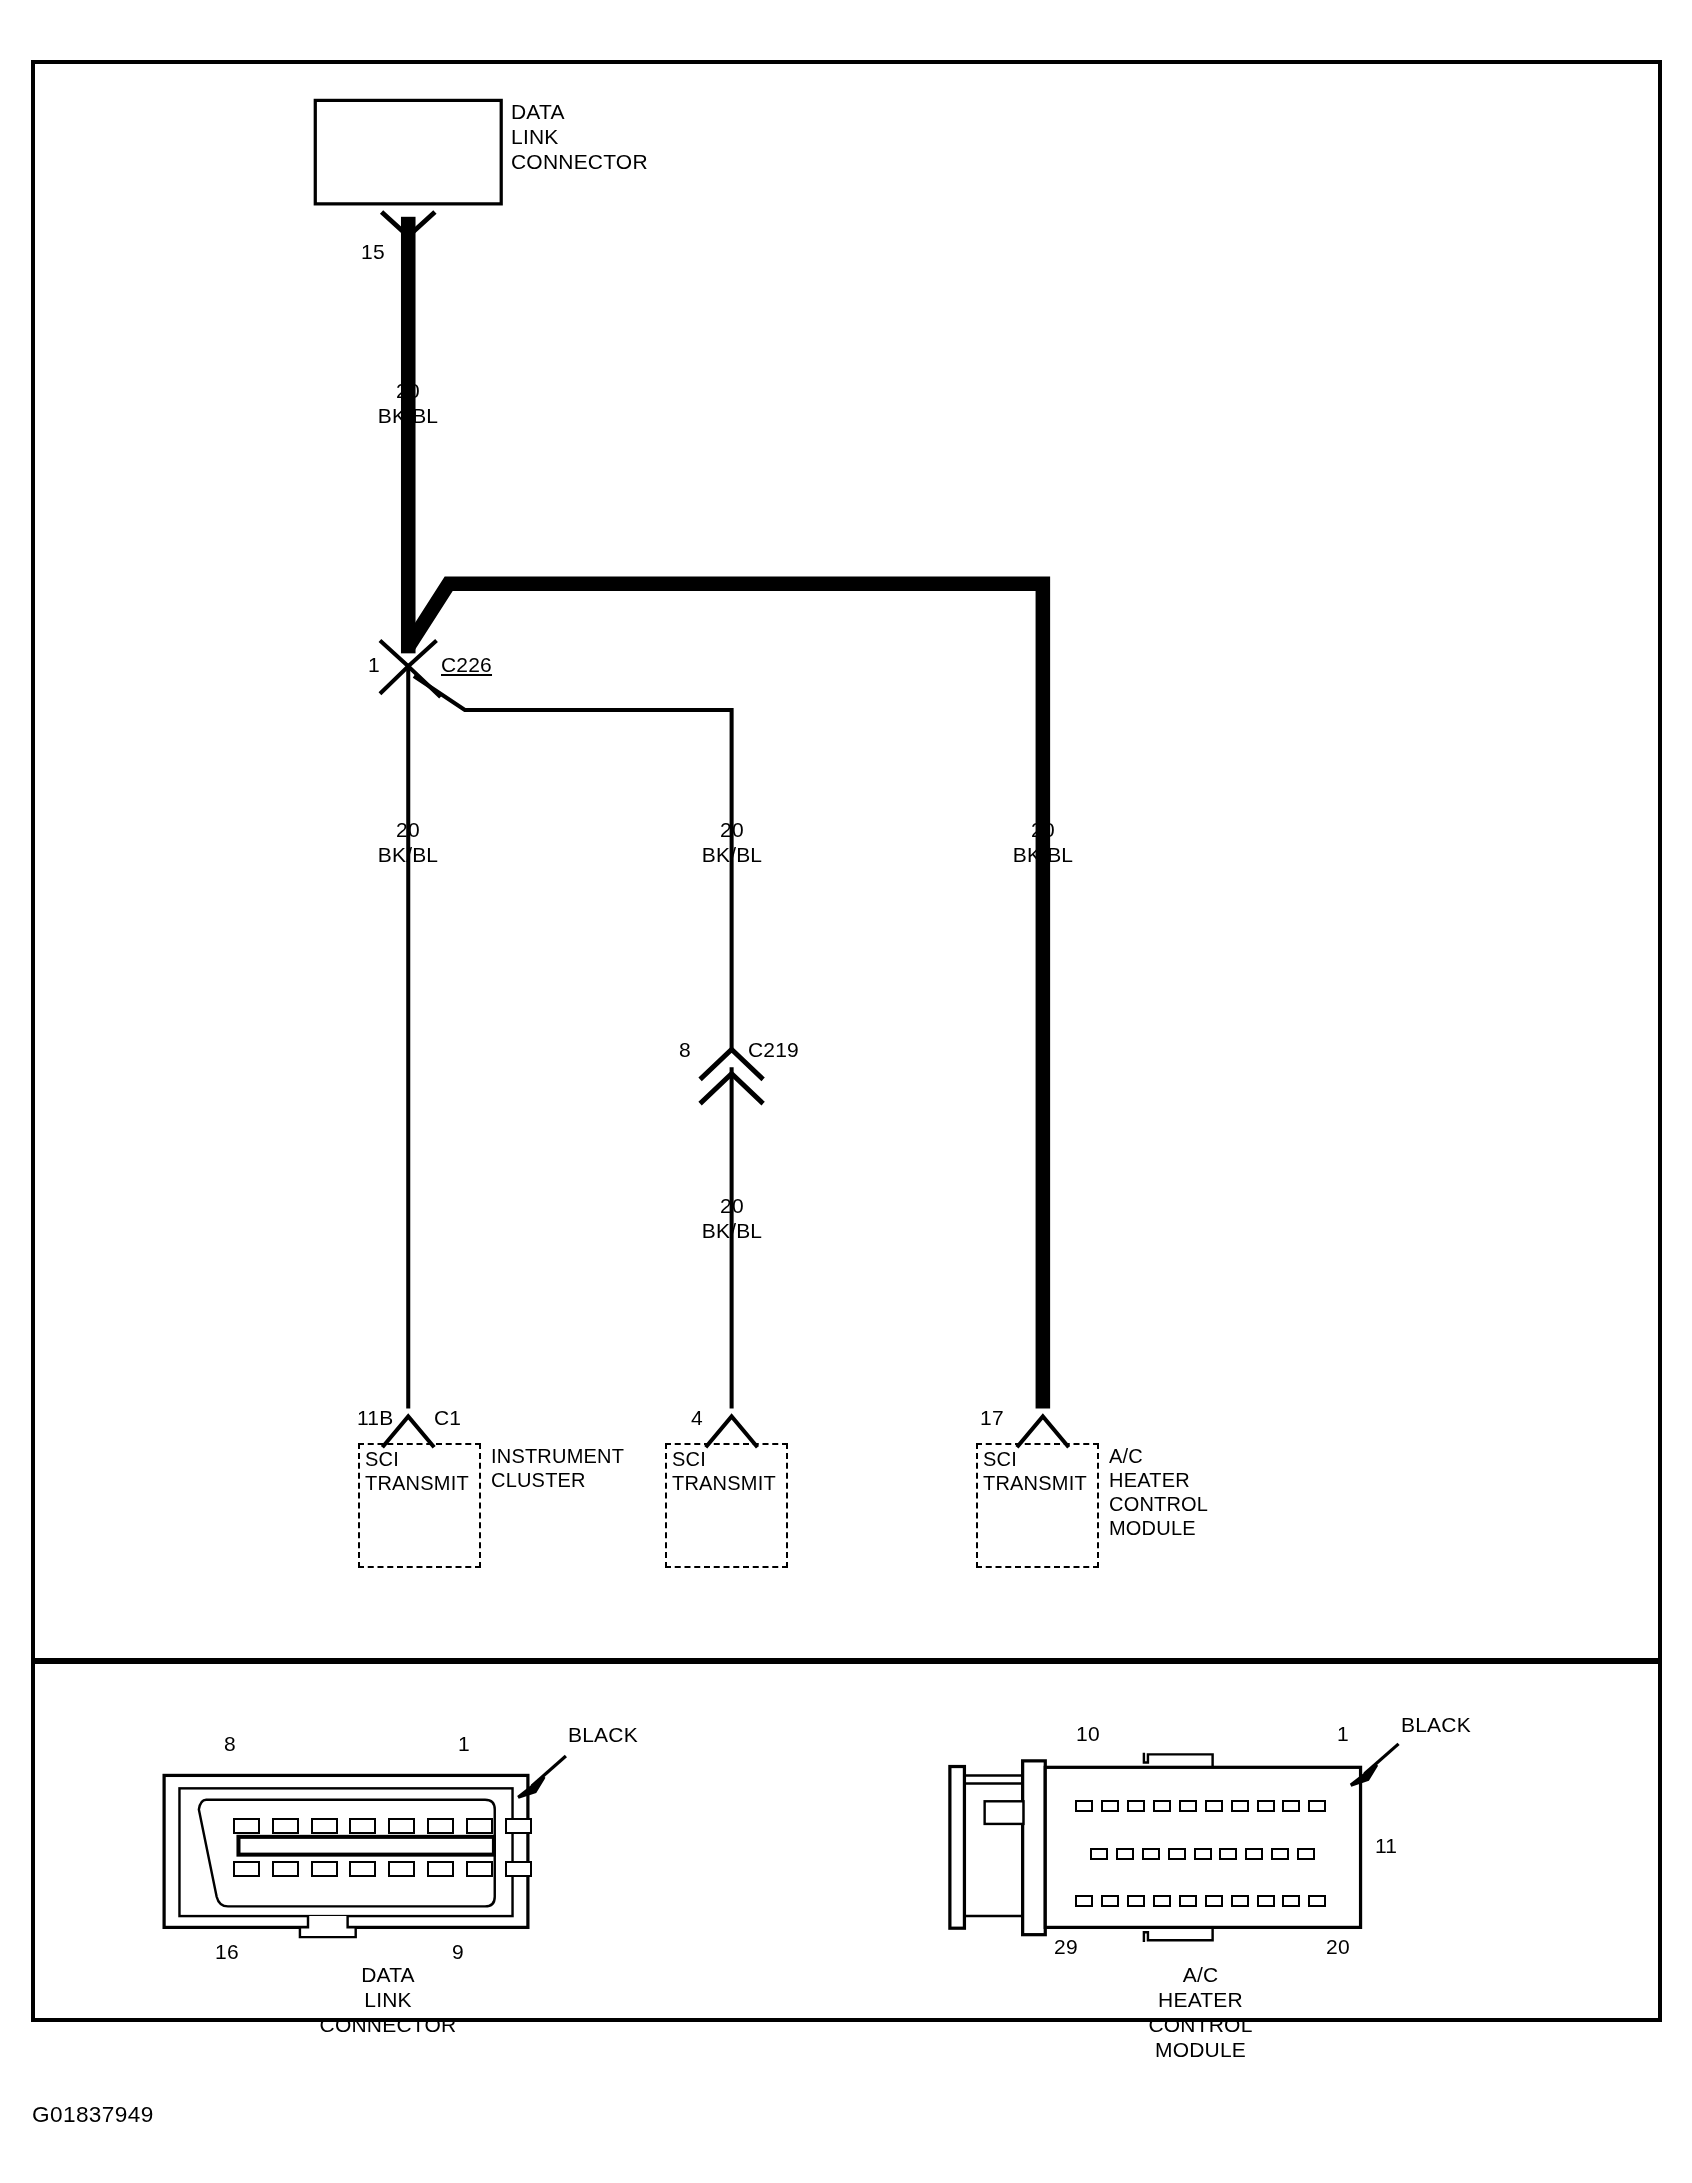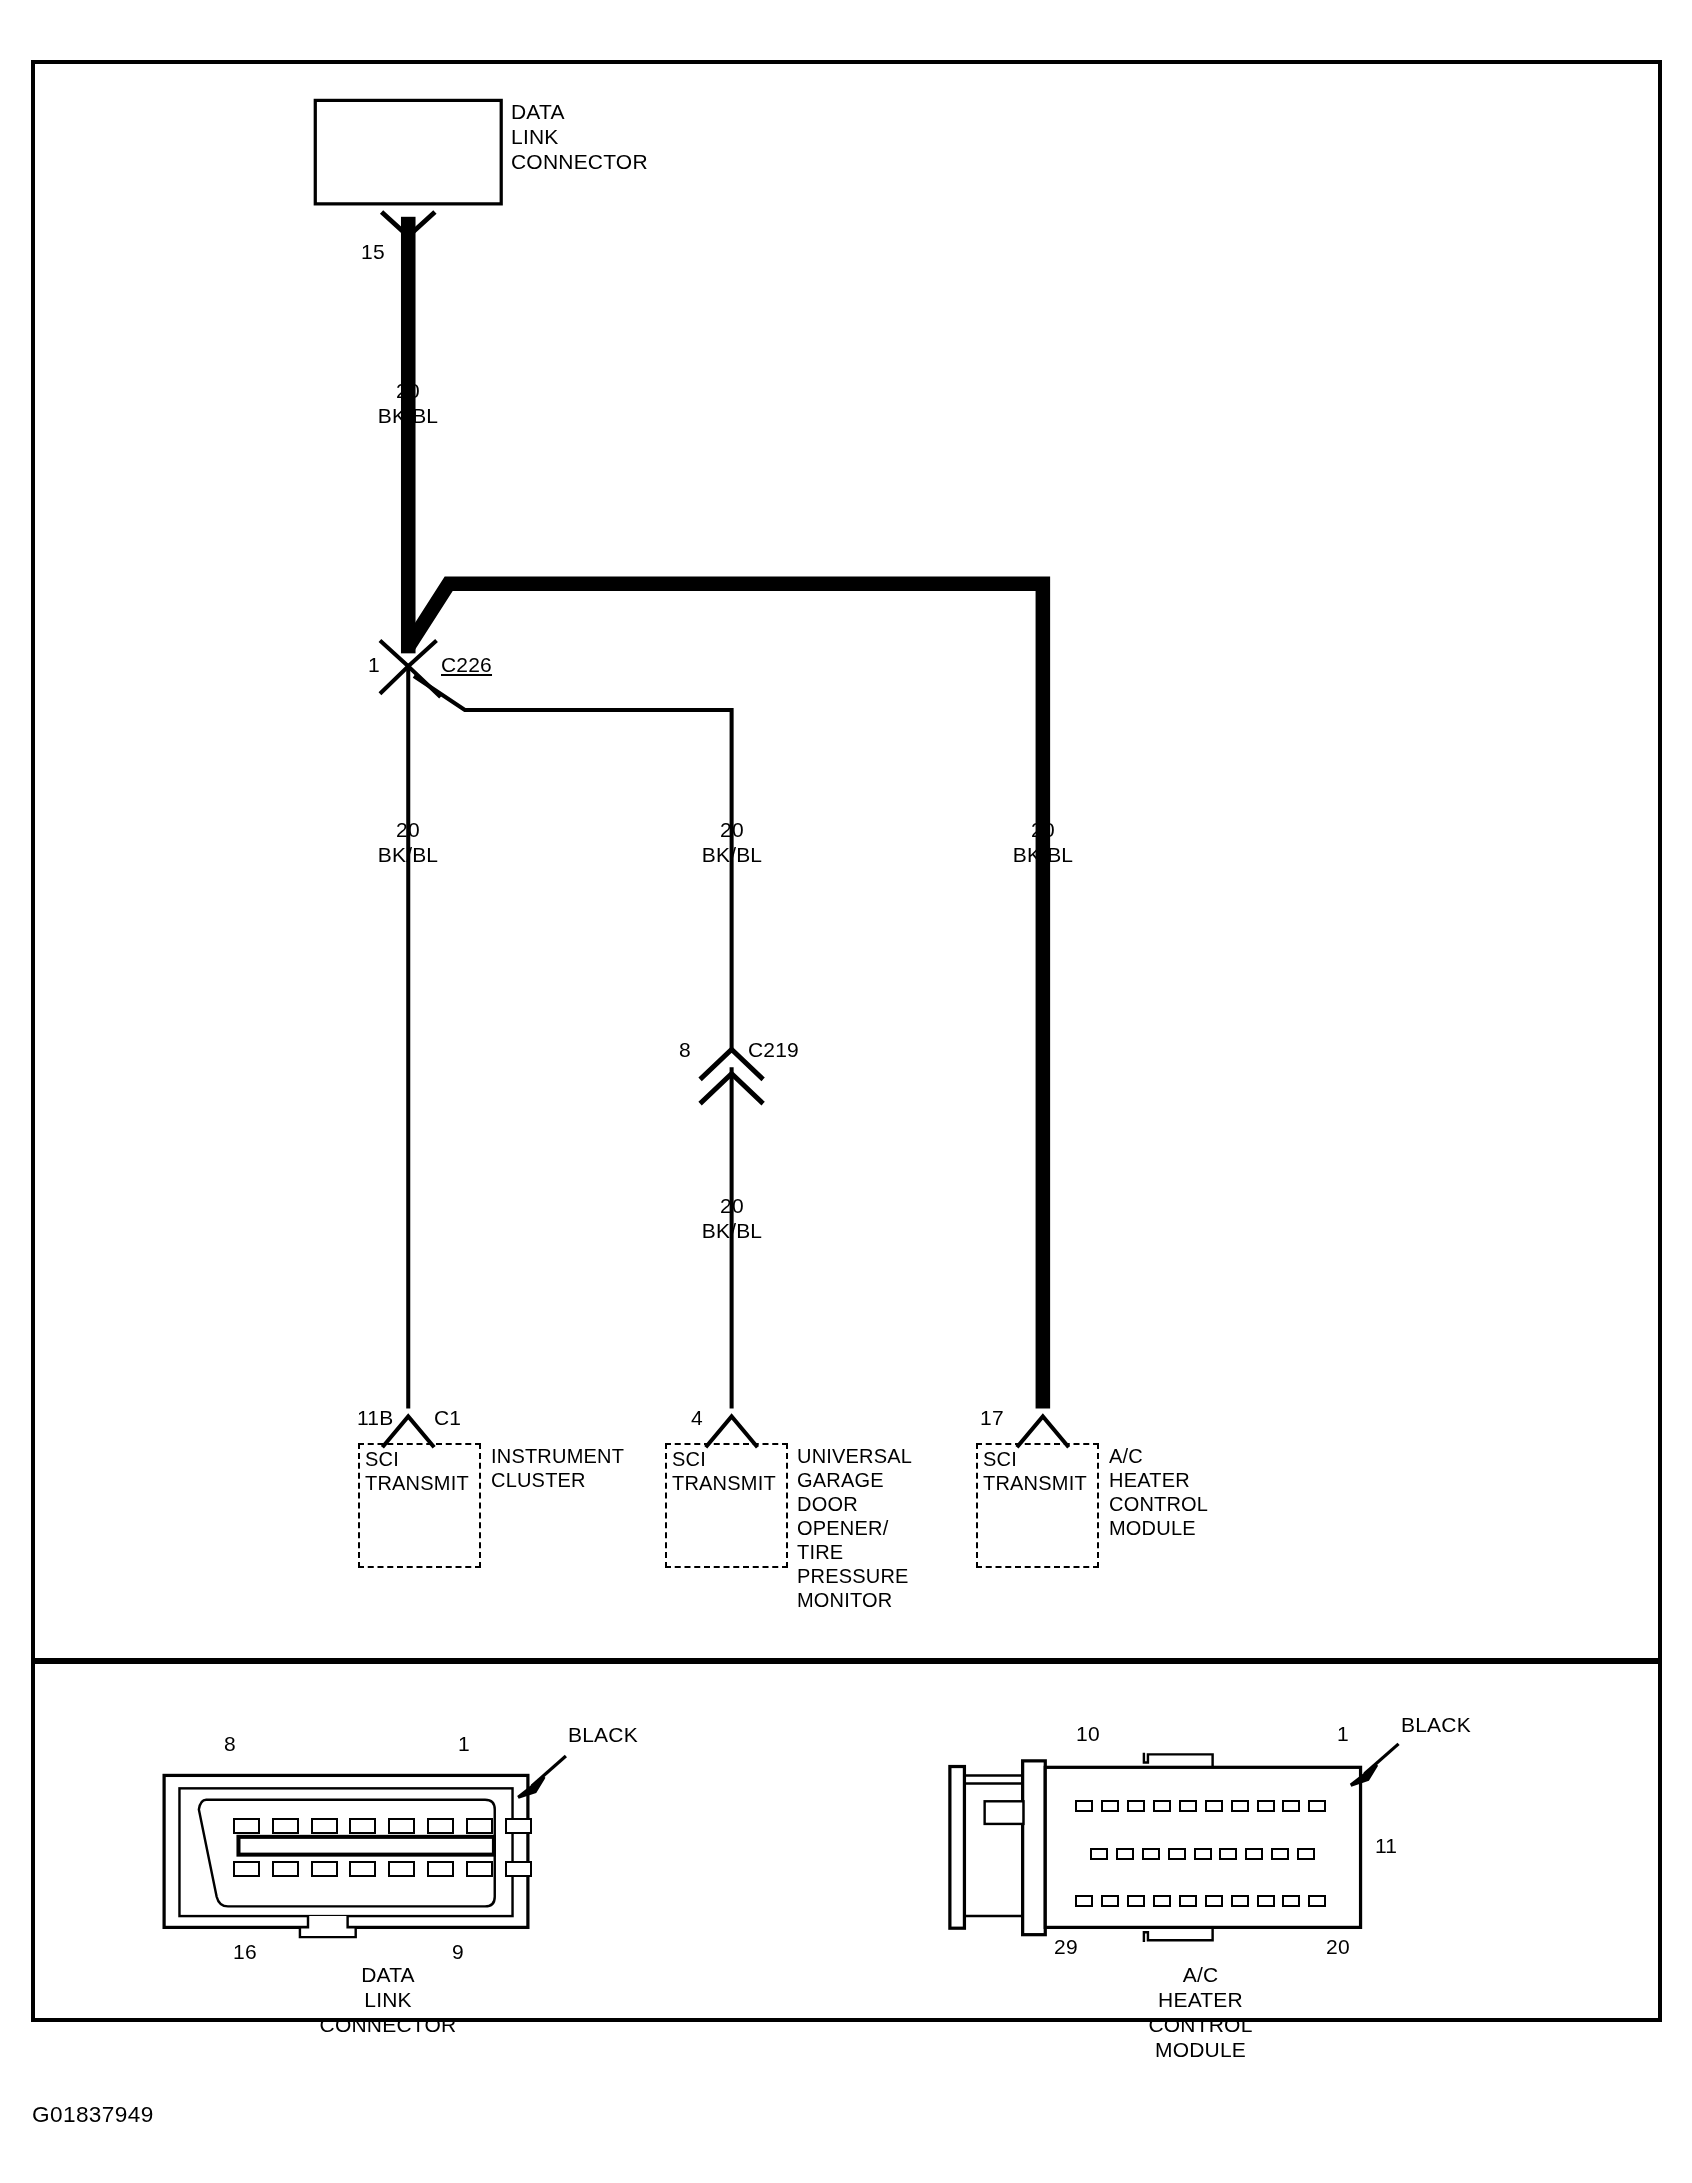--- a/index.html
+++ b/index.html
@@ -124,21 +124,20 @@
 
   <div class="lbl" style="left:357px;top:1405px;">11B</div>
   <div class="lbl" style="left:434px;top:1405px;">C1</div>
   <div class="dash-box" style="left:358px;top:1443px;width:123px;height:125px;"></div>
   <div class="lbl mid" style="left:365px;top:1447px;"><span>SCI</span><br><span>TRANSMIT</span></div>
   <div class="lbl mid" style="left:491px;top:1444px;"><span>INSTRUMENT</span><br><span>CLUSTER</span></div>
 
   <div class="lbl" style="left:691px;top:1405px;">4</div>
   <div class="dash-box" style="left:665px;top:1443px;width:123px;height:125px;"></div>
   <div class="lbl mid" style="left:672px;top:1447px;"><span>SCI</span><br><span>TRANSMIT</span></div>
-  <div class="lbl mid" style="left:797px;top:1444px;"><span>UNIVERSAL</span><br><span>GARAGE</span><br><span>DOOR</span><br><span>OPENER/</span><br><span>TIRE</span><br><span>PRESSURE</span><br><span>MONITOR</span></div>
 
   <div class="lbl" style="left:980px;top:1405px;">17</div>
   <div class="dash-box" style="left:976px;top:1443px;width:123px;height:125px;"></div>
   <div class="lbl mid" style="left:983px;top:1447px;"><span>SCI</span><br><span>TRANSMIT</span></div>
   <div class="lbl mid" style="left:1109px;top:1444px;"><span>A/C</span><br><span>HEATER</span><br><span>CONTROL</span><br><span>MODULE</span></div>
 
   <div id="dlc-pin-row-top">
       <div class="pin" style="left: 233px; top: 1818px; width: 27px; height: 16px;"></div>
       <div class="pin" style="left: 272px; top: 1818px; width: 27px; height: 16px;"></div>
       <div class="pin" style="left: 311px; top: 1818px; width: 27px; height: 16px;"></div>
@@ -154,21 +153,21 @@
       <div class="pin" style="left: 311px; top: 1861px; width: 27px; height: 16px;"></div>
       <div class="pin" style="left: 349px; top: 1861px; width: 27px; height: 16px;"></div>
       <div class="pin" style="left: 388px; top: 1861px; width: 27px; height: 16px;"></div>
       <div class="pin" style="left: 427px; top: 1861px; width: 27px; height: 16px;"></div>
       <div class="pin" style="left: 466px; top: 1861px; width: 27px; height: 16px;"></div>
       <div class="pin" style="left: 505px; top: 1861px; width: 27px; height: 16px;"></div>
     </div>
 
   <div class="lbl" style="left:224px;top:1731px;">8</div>
   <div class="lbl" style="left:458px;top:1731px;">1</div>
-  <div class="lbl" style="left:233px;top:1939px;">16</div>
+  <div class="lbl" style="left:215px;top:1939px;">16</div>
   <div class="lbl" style="left:452px;top:1939px;">9</div>
   <div class="lbl" style="left:568px;top:1722px;">BLACK</div>
 
   <div class="lbl c" style="left:218px;top:1931px;width:340px;margin-top:31px;"><span>DATA</span><br><span>LINK</span><br><span>CONNECTOR</span></div>
 
   <div id="acm-pin-row-top">
       <div class="pin" style="left: 1075px; top: 1800px; width: 18px; height: 12px;"></div>
       <div class="pin" style="left: 1101px; top: 1800px; width: 18px; height: 12px;"></div>
       <div class="pin" style="left: 1127px; top: 1800px; width: 18px; height: 12px;"></div>
       <div class="pin" style="left: 1153px; top: 1800px; width: 18px; height: 12px;"></div>

